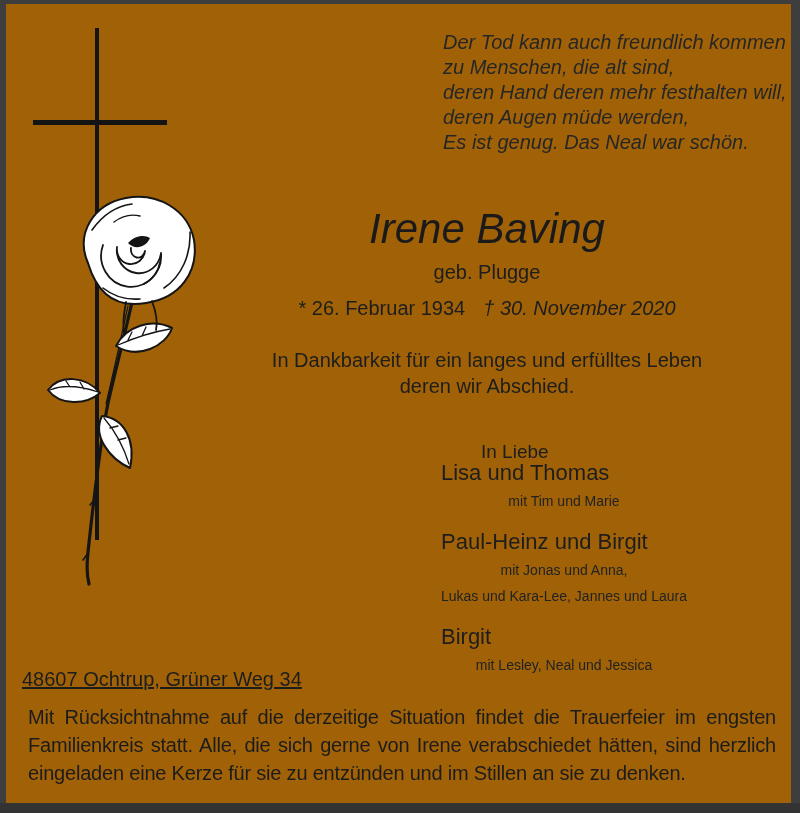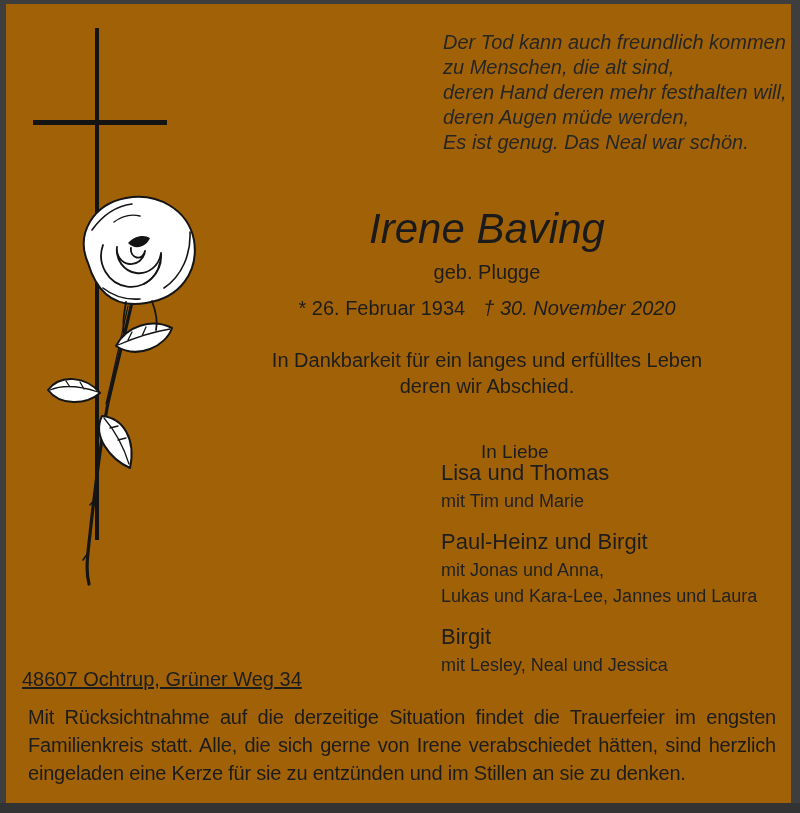--- a/index.html
+++ b/index.html
@@ -43,21 +43,21 @@
 
   
   .farewell { position: absolute; left: 180px; top: 347px; width: 614px; text-align: center; font-size: 20px; line-height: 26px; }
   .farewell span { display: block; }
 
   
   .salutation { position: absolute; left: 441px; top: 441px; font-size: 19px; margin-left: 40px; }
   .mourners { position: absolute; left: 441px; top: 458px; }
   .group { margin-bottom: 13px; }
   .group-name { display: block; font-size: 22px; line-height: 30px; }
-  .group-sub { display: block; font-size: 18px; line-height: 26px; color: #222222; }
+  .group-sub { display: block; font-size: 14px; line-height: 26px; color: #222222; text-align: center; }
 
   .address { position: absolute; left: 22px; top: 668px; font-size: 20px; text-decoration: underline; }
 
   .closing {
     position: absolute; left: 28px; top: 703px; width: 748px;
     font-size: 20px; line-height: 28px; letter-spacing: -0.2px;
     text-align: justify; color: #1c1c1c;
   }
 </style>
 </head>

